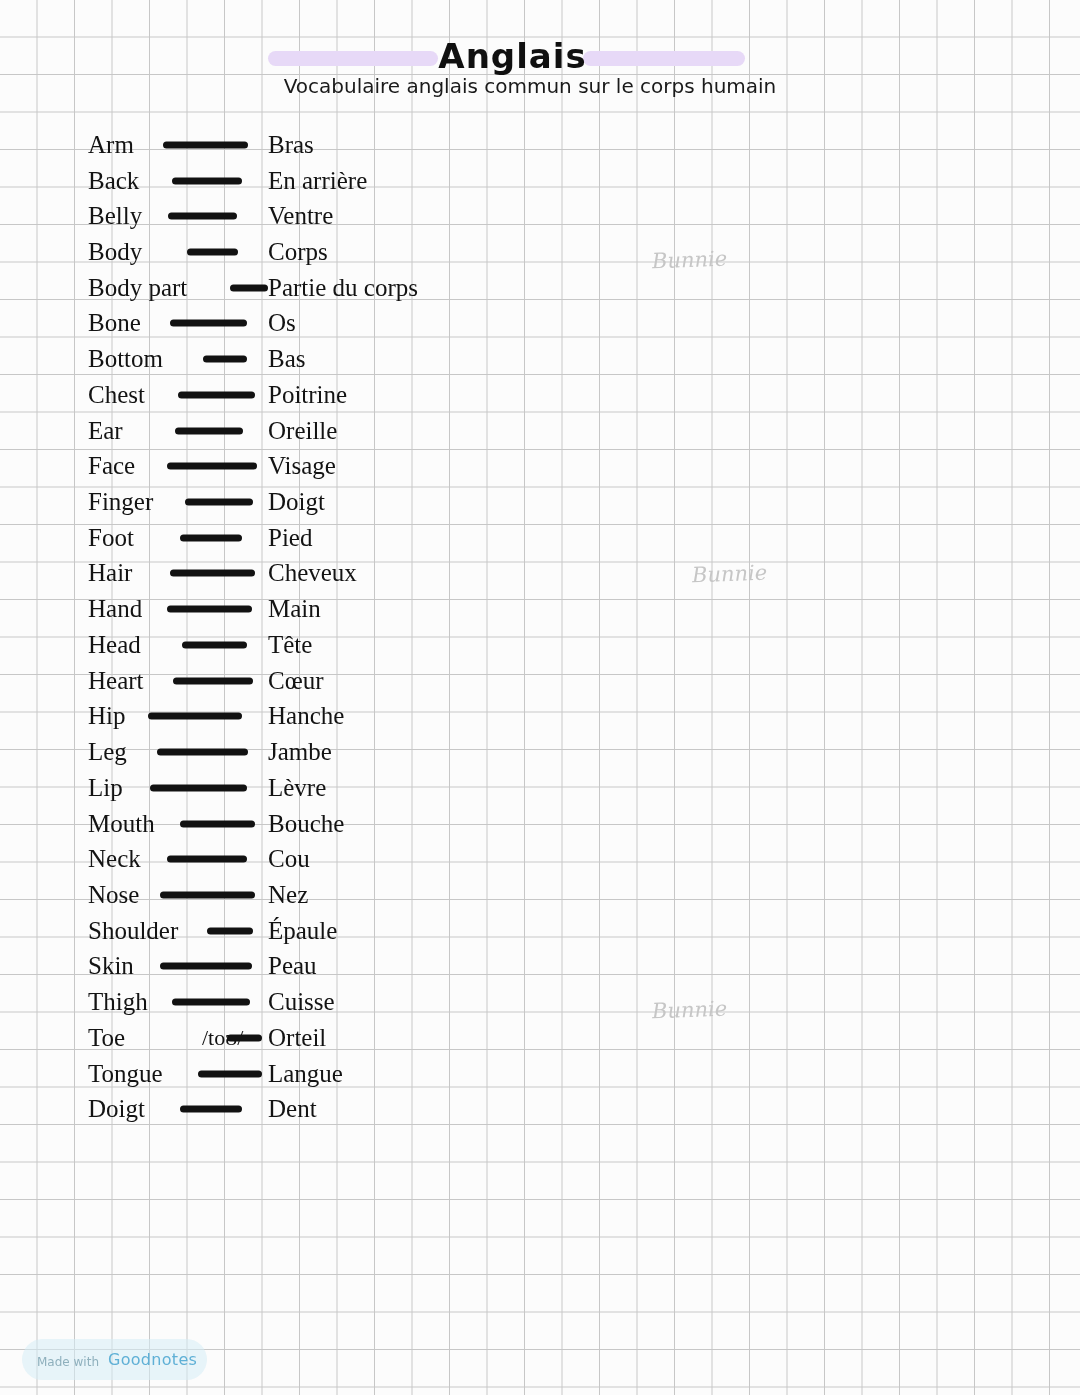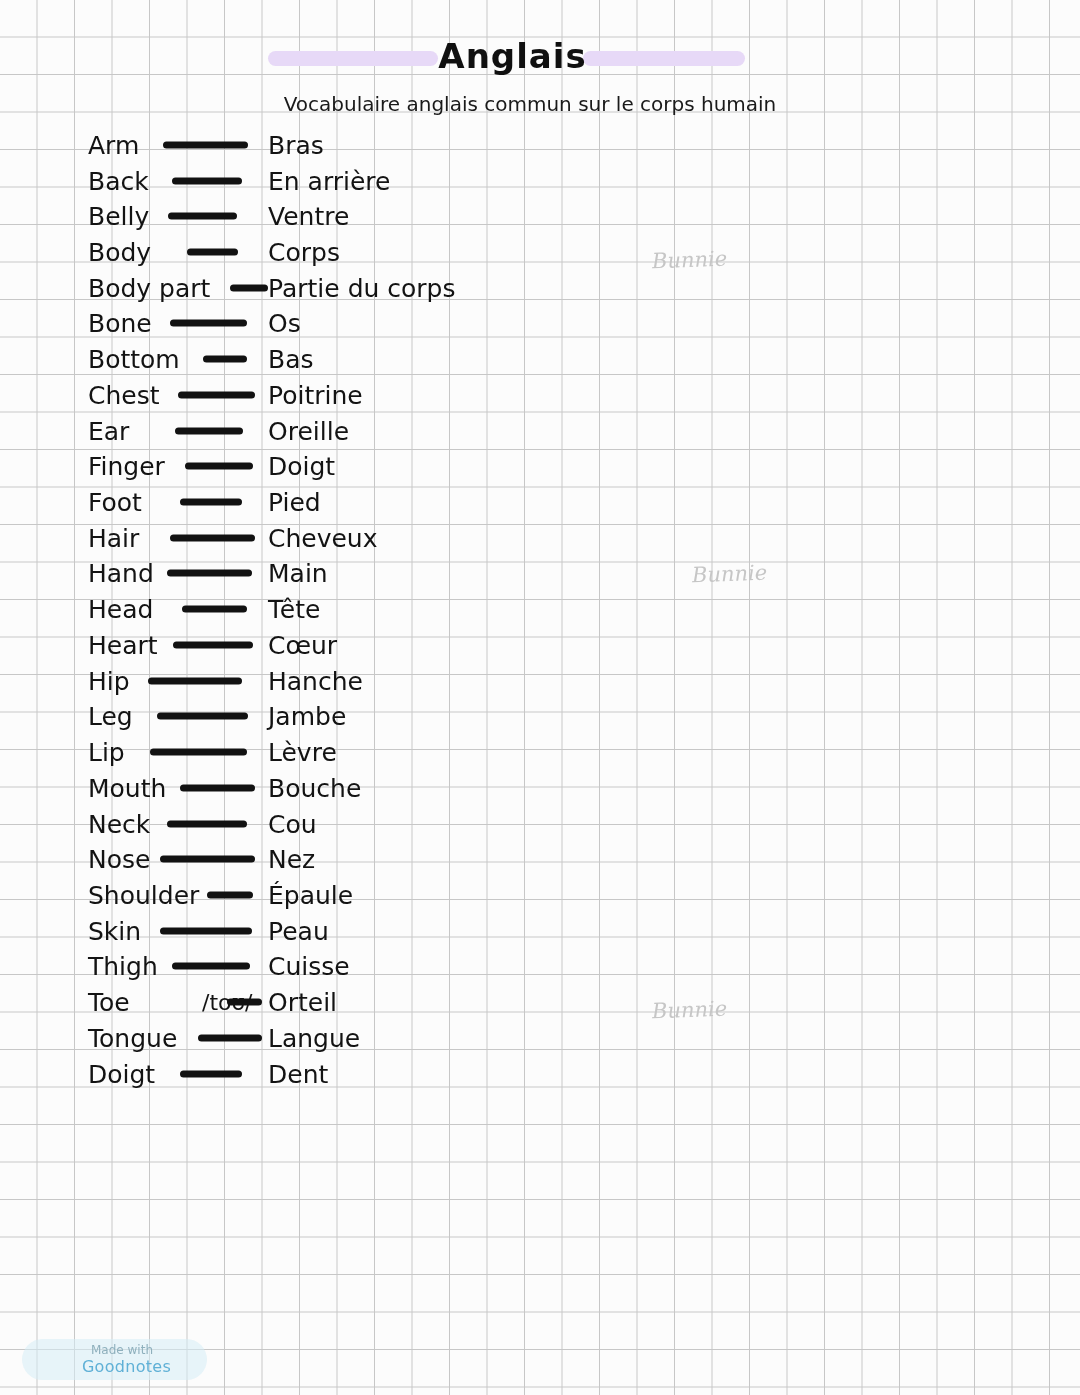--- a/index.html
+++ b/index.html
@@ -37,34 +37,35 @@
     left: 0;
     width: 1025px;
     text-align: center;
     font-size: 34px;
     font-weight: bold;
     letter-spacing: 1px;
     color: #101010;
   }
   .page-subtitle {
     position: absolute;
-    top: 92px;
+    top: 74px;
     left: 0;
     width: 1060px;
     text-align: center;
     font-size: 20px;
     color: #1a1a1a;
   }
 
   
   .vocab-list {
     position: absolute;
     left: 88px;
     top: 127px;
     width: 900px;
+    font-family: Liberation Serif, serif;
   }
   .row {
     position: relative;
     height: 35.73px;
   }
   .row .en {
     position: absolute;
     left: 0;
     top: 50%;
     transform: translateY(-50%);
@@ -119,21 +120,20 @@
     position: absolute;
     left: 22px;
     top: 1339px;
     width: 185px;
     height: 41px;
     border-radius: 21px;
     background: rgba(213, 237, 246, 0.55);
     display: flex;
     align-items: baseline;
     padding-left: 15px;
-    flex-direction: column;
   }
   .goodnotes-badge .made-with {
     font-size: 12px;
     color: #8fb0bd;
     align-self: center;
     margin-top: 4px;
   }
   .goodnotes-badge .app-name {
     font-size: 16px;
     color: #5fb0d6;
@@ -205,20 +205,26 @@
       <span class="dash" style="left: 90px; width: 77px;"></span>
       <span class="fr">Poitrine</span>
     </div>
       <div class="row">
       <span class="en">Ear</span>
       <span class="phonetic"></span>
       <span class="dash" style="left: 87px; width: 68px;"></span>
       <span class="fr">Oreille</span>
     </div>
       <div class="row">
+      <span class="en">Face</span>
+      <span class="phonetic"></span>
+      <span class="dash" style="left: 79px; width: 90px;"></span>
+      <span class="fr">Visage</span>
+    </div>
+      <div class="row">
       <span class="en">Finger</span>
       <span class="phonetic"></span>
       <span class="dash" style="left: 97px; width: 68px;"></span>
       <span class="fr">Doigt</span>
     </div>
       <div class="row">
       <span class="en">Foot</span>
       <span class="phonetic"></span>
       <span class="dash" style="left: 92px; width: 62px;"></span>
       <span class="fr">Pied</span>

